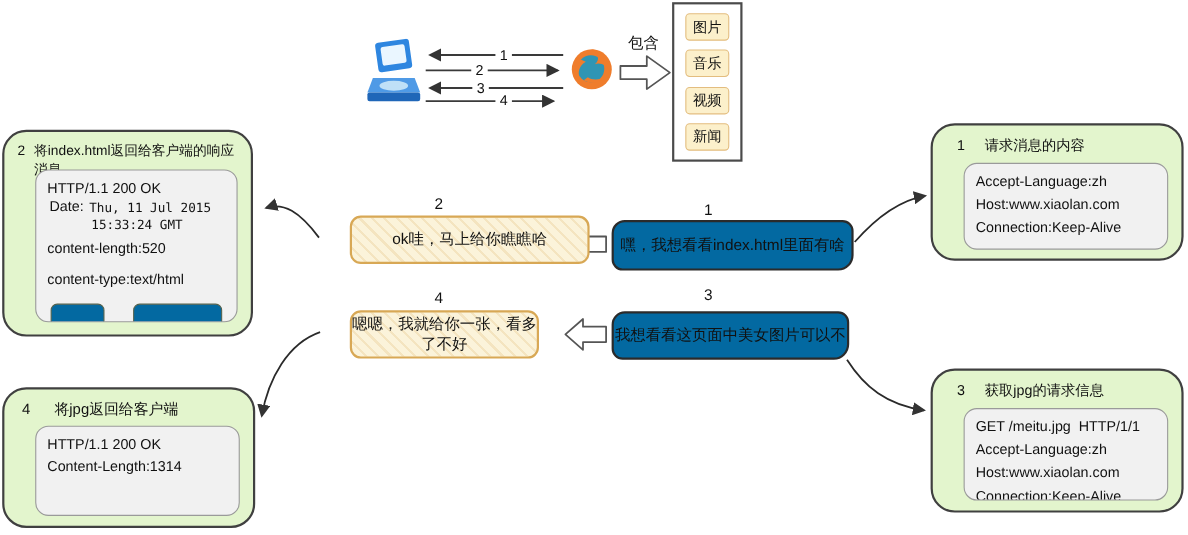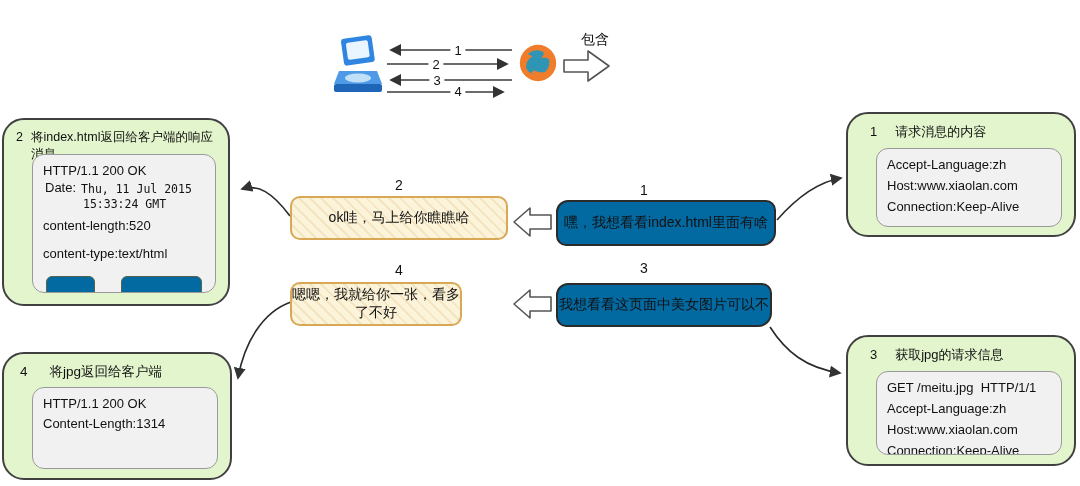--- a/index.html
+++ b/index.html
@@ -6,21 +6,21 @@
   #canvas{position:relative;width:1080px;height:486px;background:#ffffff;
     font-family:"Liberation Sans","DejaVu Sans",sans-serif;color:#111;overflow:hidden;}
 
   
   #overlay{position:absolute;left:0;top:0;width:1080px;height:486px;pointer-events:none;}
 
   
   .icon-abs{position:absolute;}
   .arrow-label{position:absolute;font-size:13px;background:#fff;padding:0 4px;
     transform:translate(-50%,-50%);line-height:1;}
-  .contains-label{position:absolute;left:561px;top:31px;width:48px;text-align:right;
+  .contains-label{position:absolute;left:561px;top:31px;width:48px;text-align:center;
     font-size:14px;}
   .content-box{position:absolute;left:611px;top:2px;width:64px;height:145px;
     background:#fff;border:2px solid #4a4a4a;box-sizing:border-box;
     display:flex;flex-direction:column;align-items:center;justify-content:space-evenly;}
   .content-item{width:40px;height:25px;background:#fcf0cb;border:1.5px solid #e3bd7f;
     border-radius:4px;display:flex;align-items:center;justify-content:center;
     font-size:13px;box-sizing:border-box;}
 
   
   .gbox{position:absolute;background:#e3f5cd;border:2px solid #404040;border-radius:22px;
@@ -38,21 +38,21 @@
   .cl{margin:7px 0 0 2px;}
   .ct{margin:13px 0 0 2px;}
   .btn-row{display:flex;justify-content:space-between;margin-top:15px;padding:0 5px;}
   .gbtn{background:#0369a1;border:1.6px solid #55624d;border-radius:6px;
     padding:18px 13px;font-size:13px;line-height:17px;}
 
   
   .bubble{position:absolute;display:flex;align-items:center;justify-content:center;
     font-size:14px;box-sizing:border-box;text-align:center;}
   .bubble.tan{background:#fbf3da;border:2px solid #d8a855;border-radius:10px;
-    background-image:repeating-linear-gradient(45deg,rgba(216,168,85,0.20) 0 2px,transparent 2px 8px);}
+    background-image:repeating-linear-gradient(45deg,rgba(216,168,85,0.20) 0 2px,transparent 2px 8px);margin-left:28px;}
   .bubble.white{background:#0369a1;border:2px solid #2b2b2b;border-radius:12px 10px 14px 10px;}
   .bubble-num{position:absolute;font-size:14px;transform:translateX(-50%);line-height:1;}
 </style>
 </head>
 <body>
 
 <div id="canvas">
 
   <svg id="overlay">
     <defs>
@@ -100,20 +100,26 @@
   <svg class="icon-abs" style="left:518px;top:43px;" width="40" height="40" viewBox="0 0 44 44">
     <circle cx="22" cy="22" r="20" fill="#ef7d2c"></circle>
     <circle cx="21" cy="21.5" r="13.5" fill="#2f95b4"></circle>
     <path d="M22,2 C35,4 42,14 41,26 C37,17 30,15 25,17 C31,12 28,7 22,2 Z" fill="#ef7d2c"></path>
     <path d="M8,11 C4.5,17 4.5,26 10,32 C7.5,25 9.5,18 16,14.5 Z" fill="#ef7d2c"></path>
     <path d="M14,33 C20,37 30,36 35,30 C29,33 22,33 18,30 Z" fill="#ef7d2c"></path>
   </svg>
 
   <div class="contains-label">包含</div>
 
+  <div class="content-box">
+    <div class="content-item">图片</div>
+    <div class="content-item">音乐</div>
+    <div class="content-item">视频</div>
+    <div class="content-item">新闻</div>
+  </div>
 
   <div class="gbox" style="left:2px;top:118px;width:228px;height:188px;">
     <div class="gbox-title">
       <span>2</span>
       <span>将index.html返回给客户端的响应消息</span>
     </div>
     <div class="inner" style="top:34px;">
       <div class="line" style="margin-bottom:2px;">HTTP/1.1 200 OK</div>
       <div class="date-row">
         <span>Date:</span>

